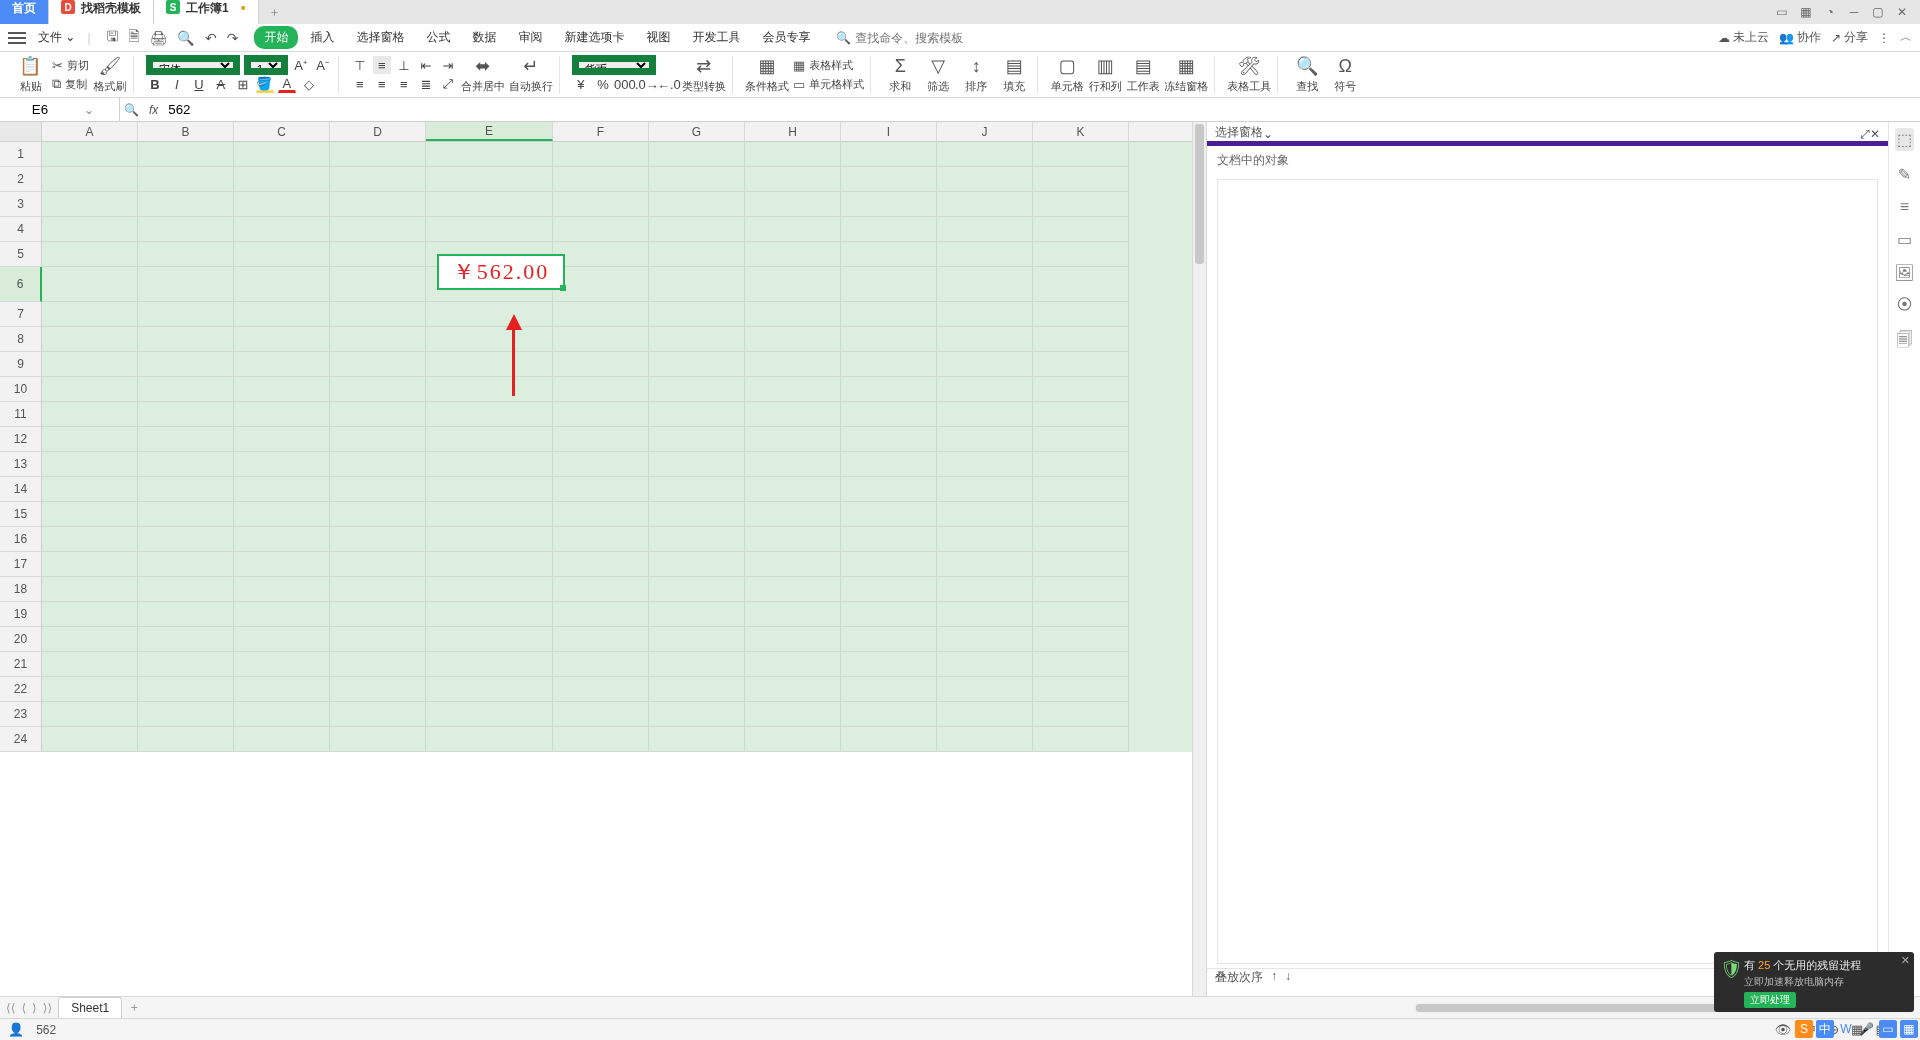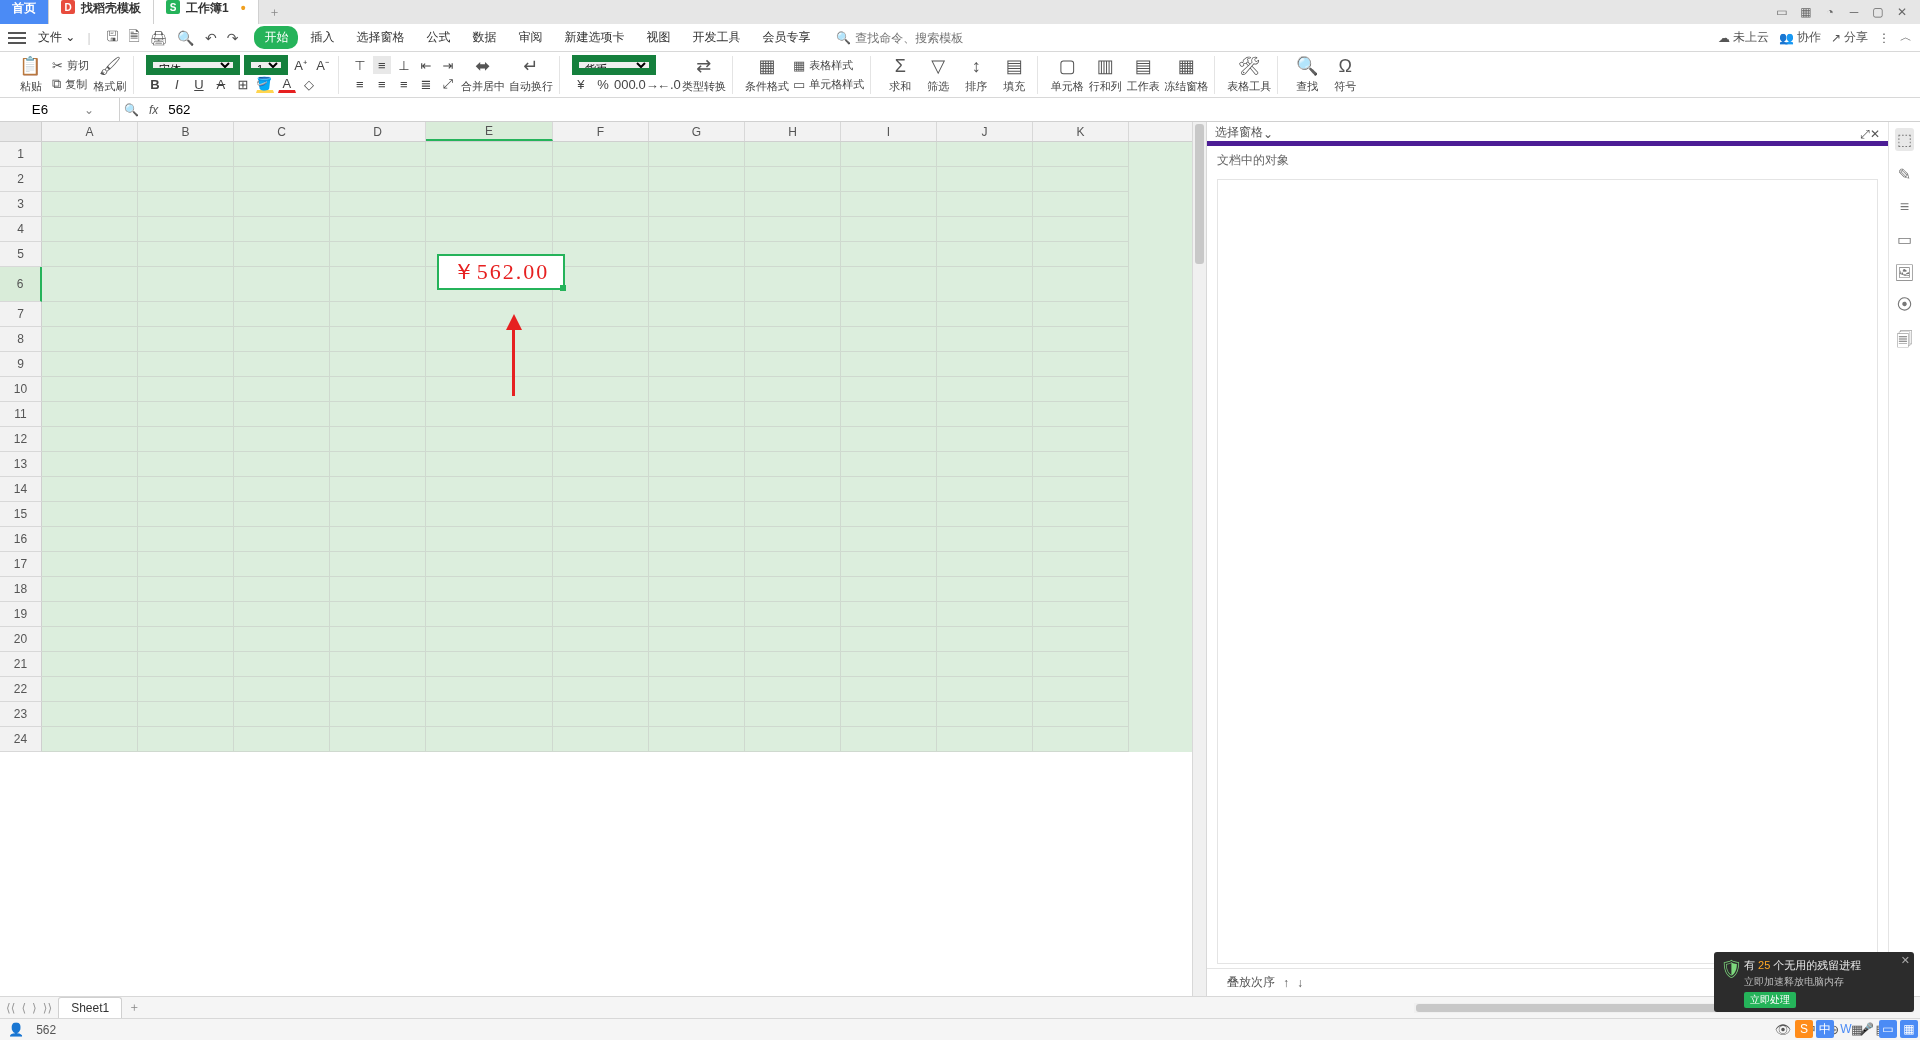--- a/index.html
+++ b/index.html
@@ -79,21 +79,21 @@
 .vsb { width: 14px; background: #f0f0f0; border-left: 1px solid #d8d8d8; position: relative; }
 .vsb .thumb { position: absolute; left: 2px; top: 2px; right: 2px; height: 140px; background: #c8c8c8; border-radius: 3px; }
 
 
 .taskpane { flex: 1; border-left: 1px solid #d8d8d8; display: flex; }
 .pane-body { flex: 1; display: flex; flex-direction: column; }
 .pane-hdr { height: 24px; border-bottom: 5px solid #4c1d95; display: flex; align-items: flex-end; padding: 0 8px; color: #555; gap: 0; }
 .pane-hdr .spacer { flex: 1; }
 .pane-sub { padding: 6px 10px; color: #666; font-size: 12px; }
 .pane-content { flex: 1; margin: 4px 10px; border: 1px solid #e4e4e4; }
-.pane-foot { height: 28px; border-top: 1px solid #e4e4e4; display: flex; align-items: center; padding: 0 20px; gap: 8px; color: #555; }
+.pane-foot { height: 28px; border-top: 1px solid #e4e4e4; display: flex; align-items: flex-start; padding: 0 8px; gap: 8px; color: #555; }
 .pane-foot .spacer { flex: 1; }
 .pane-btn { border: 1px solid #d0d0d0; padding: 2px 8px; background: #f7f7f7; font-size: 11px; }
 .side-icons { width: 32px; border-left: 1px solid #e4e4e4; display: flex; flex-direction: column; align-items: center; padding-top: 6px; gap: 14px; color: #777; }
 .side-icons span { font-size: 16px; }
 .side-icons .active { background: #e8e8e8; border-radius: 3px; padding: 2px; }
 
 
 .sheetbar { height: 22px; background: #f5f5f5; border-top: 1px solid #d8d8d8; display: flex; align-items: center; padding: 0 6px; gap: 6px; }
 .sheetbar .nav { color: #999; }
 .sheet-tab { background: #fff; border: 1px solid #d0d0d0; border-bottom: none; padding: 3px 12px; border-radius: 3px 3px 0 0; }

